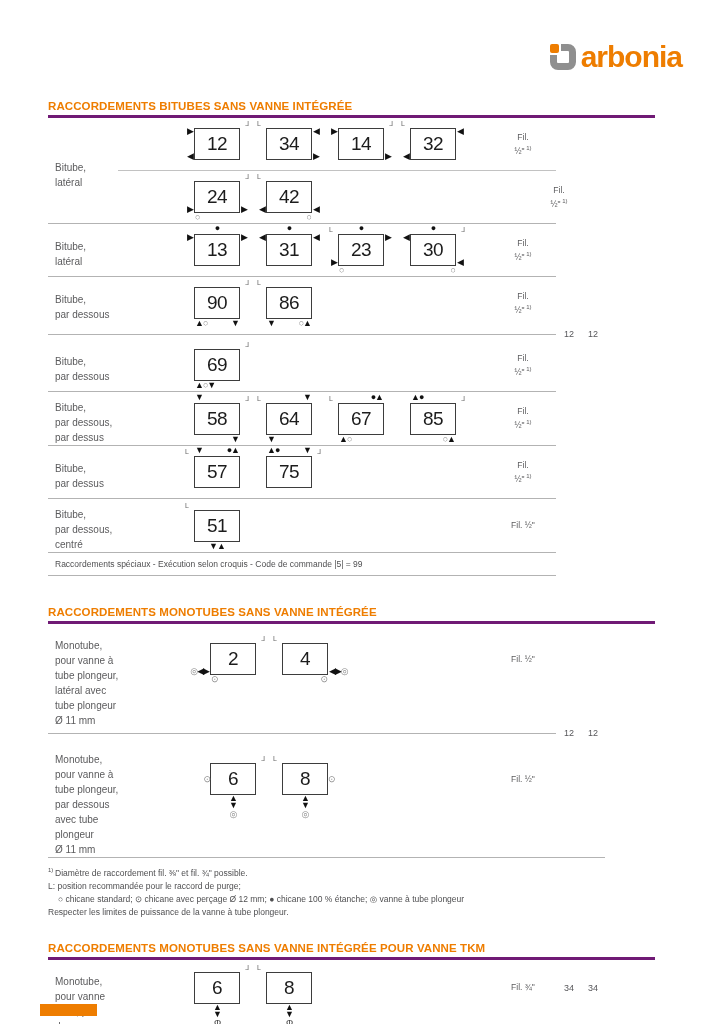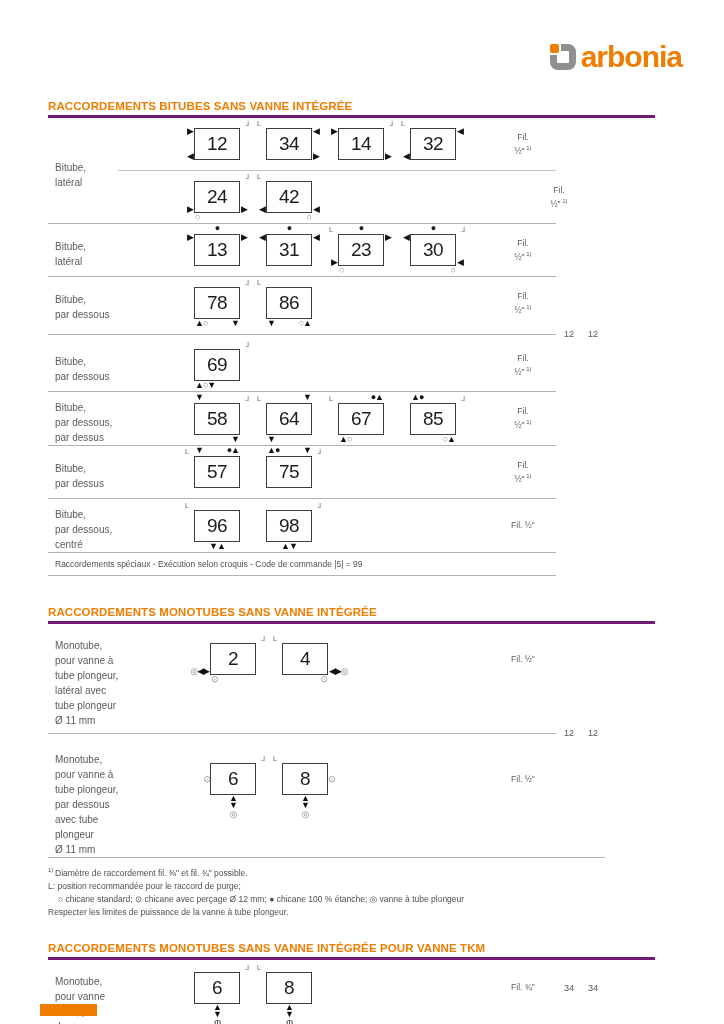--- a/index.html
+++ b/index.html
@@ -174,21 +174,21 @@
         </div>
       </div>
       <div class="rowline" style="width: 508px;"></div>
       <div class="trow">
         <div class="rlabel">Bitube,
 par dessous</div>
         <div class="rbody">
           <div class="subrow" style="min-height: 44px;">
             <div class="diags">
               <span class="diag">
-                <span class="dbox">78</span>
+                <span class="dbox">90</span>
                 <span class="mk cr">L</span>
                 <span class="mk bl"><span class="g gb">▲</span><span class="g gc">○</span></span>
                 <span class="mk br"><span class="g gb">▼</span></span>
               </span>
               <span class="diag">
                 <span class="dbox">86</span>
                 <span class="mk cl">L</span>
                 <span class="mk bl"><span class="g gb">▼</span></span>
                 <span class="mk br"><span class="g gc">○</span><span class="g gb">▲</span></span>
               </span>
@@ -299,28 +299,23 @@
       </div>
       <div class="rowline" style="width: 508px;"></div>
       <div class="trow">
         <div class="rlabel">Bitube,
 par dessous,
 centré</div>
         <div class="rbody">
           <div class="subrow" style="min-height: 46px;">
             <div class="diags">
               <span class="diag">
-                <span class="dbox">96</span>
+                <span class="dbox">51</span>
                 <span class="mk cl">L</span>
                 <span class="mk bc"><span class="g gb">▼</span><span class="g gb">▲</span></span>
-              </span>
-              <span class="diag">
-                <span class="dbox">98</span>
-                <span class="mk cr">L</span>
-                <span class="mk bc"><span class="g gb">▲</span><span class="g gb">▼</span></span>
               </span>
             </div>
             <div class="fil">
               <div class="fl">Fil. ½"</div>
             </div>
             <div class="vals"></div>
           </div>
         </div>
       </div>
       <div class="rowline" style="width: 508px;"></div>

